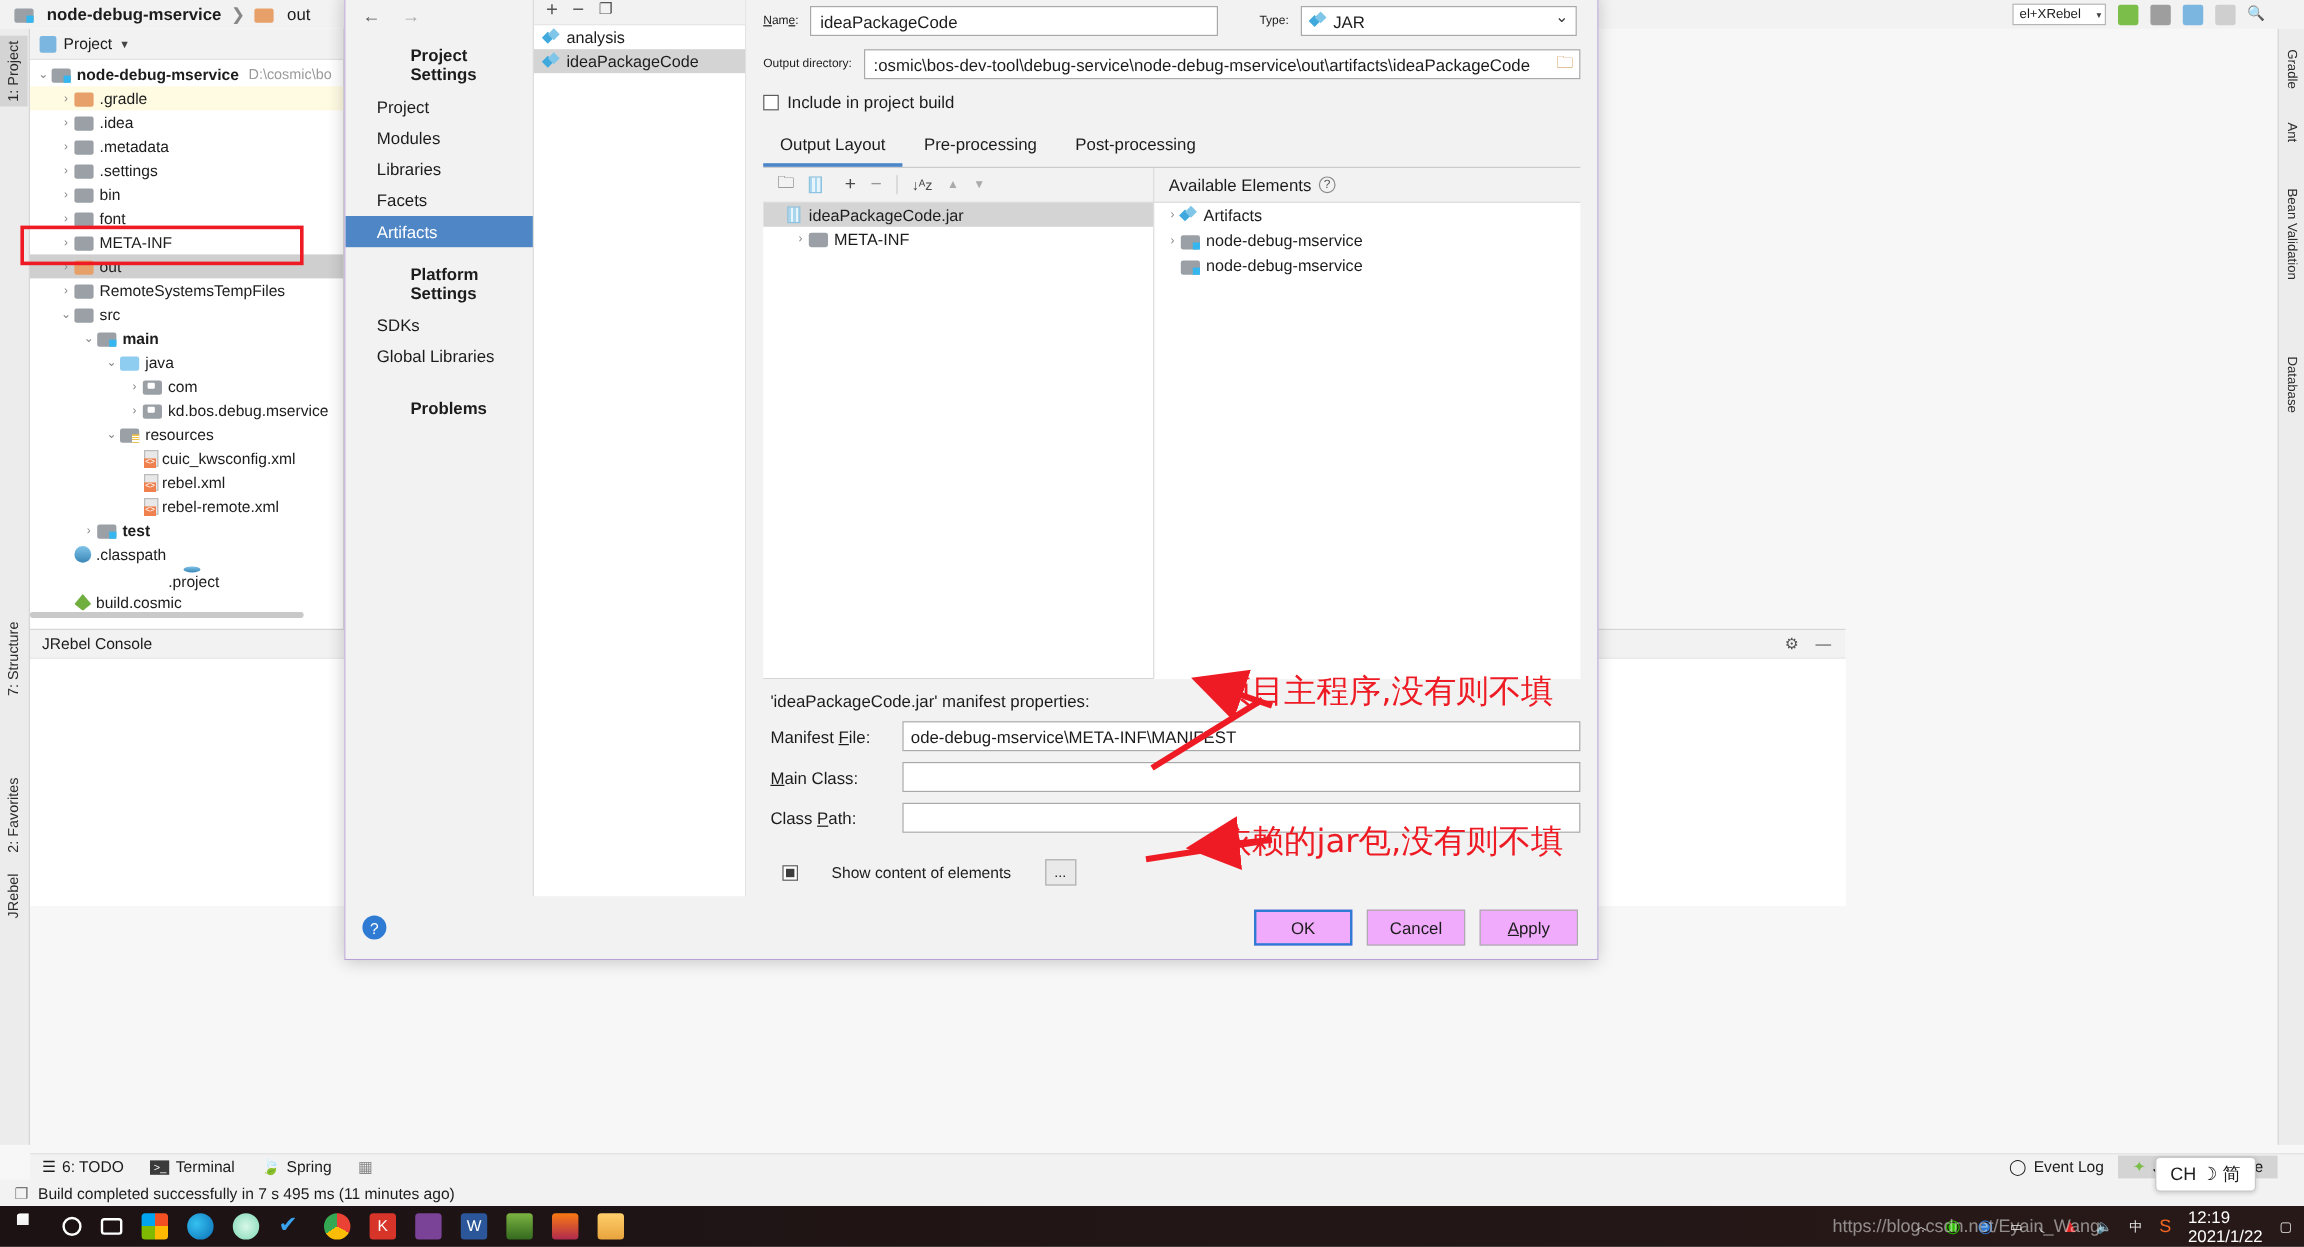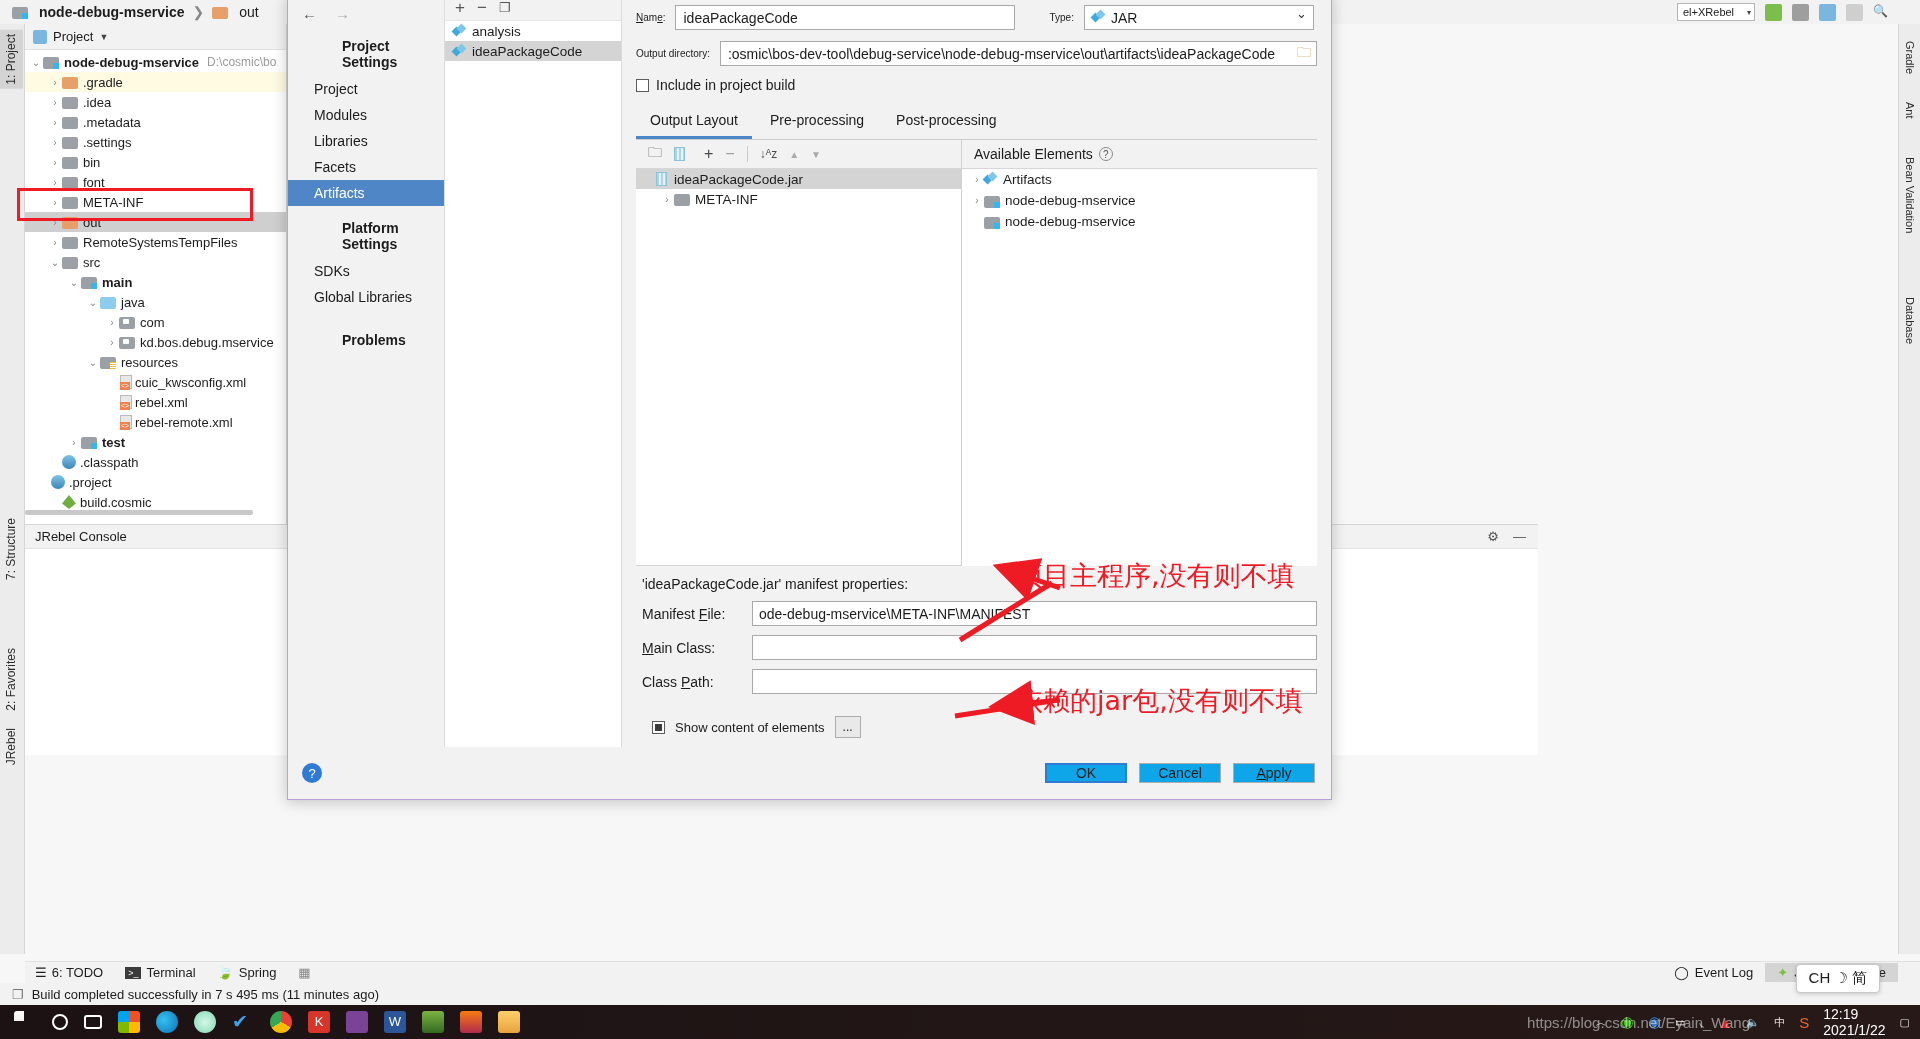--- a/index.html
+++ b/index.html
@@ -258,33 +258,33 @@
   .arow { height:21px; display:flex; align-items:center; padding-left:8px; font-size:13.5px;}
 
   .manifest { background:#f2f2f2; padding: 8px 0 4px 0; }
   .mtitle { font-size: 14px; padding: 2px 0 9px 6px; }
   .mrow { display:flex; align-items:center; gap:10px; margin-bottom: 9px; padding-left:6px;}
   .mlabel { width: 100px; font-size: 14px; }
   .minput { flex:1; height:25px; border:1px solid #a9a9a9; background:#fff;
     display:flex; align-items:center; padding:0 6px; font-size:14px; overflow:hidden; white-space:nowrap;}
 
   .dlg-footrow {
-    height: 40px; display:flex; align-items:center; gap:10px; padding-left: 16px;
+    height: 40px; display:flex; align-items:center; gap:28px; padding-left: 16px;
     background:#f2f2f2;
   }
   .cbox2 { width:13px;height:13px;border:1px solid #5c5c5c;background:#fff;position:relative;flex:none;}
   .cbox2:after{content:"";position:absolute;left:2px;top:2px;right:2px;bottom:2px;background:#3c3c3c;}
   .ellipsisbtn { width:26px;height:22px;border:1px solid #adadad;background:#e9e9e9;
     display:flex;align-items:center;justify-content:center;font-size:12px;}
 
   .dlg-foot {
     height: 52px; display: flex; align-items: center; justify-content: flex-end;
     gap: 12px; padding-right: 16px; background: #f2f2f2; position: relative;
   }
-  .dlgbtn { min-width: 82px; height: 20px; border: 1px solid #adadad; background: #0ea5e9;
+  .dlgbtn { min-width: 82px; height: 30px; border: 1px solid #adadad; background: #f0abfc;
     display:flex;align-items:center;justify-content:center;font-size:14px;}
   .dlgbtn.def { border: 2px solid #2f7bd4; }
   .helpbtn { position:absolute; left: 14px; width:20px;height:20px;border-radius:50%;
     background:#2f7bd4;color:#fff;display:flex;align-items:center;justify-content:center;font-size:13px;}
 
   
   .annot { position: absolute; color: #ee1b24; pointer-events: none; }
   .annot-text { font-size: 27px; font-weight: 500; white-space: nowrap;
     font-family: "DejaVu Sans", sans-serif; }
   .redbox { position:absolute; border: 3px solid #ee1b24; }
@@ -477,21 +477,21 @@
             <span class="ic">
               <span class="fold src" style="display:block;width:16px"></span>
             </span>
             <span class="tlabel bold">test</span>
           </div>
           <div class="trow" style="padding-left: 23px;">
             <span class="arrow"></span>
             <span class="dotic"></span>
             <span class="tlabel">.classpath</span>
           </div>
-          <div class="trow" style="padding-left: 12px;">
+          <div class="trow" style="padding-left: 12px; flex-direction: column;">
             <span class="arrow"></span>
             <span class="dotic"></span>
             <span class="tlabel">.project</span>
           </div>
           <div class="trow" style="padding-left: 23px; position: relative;">
             <span class="arrow"></span>
             <span class="gradleic"></span>
             <span class="tlabel">build.cosmic</span>
             <span style="position: absolute; left: 0px; bottom: -3px; height: 5px; width: 228px; background: rgb(201, 201, 201); border-radius: 2px;"></span>
           </div>

